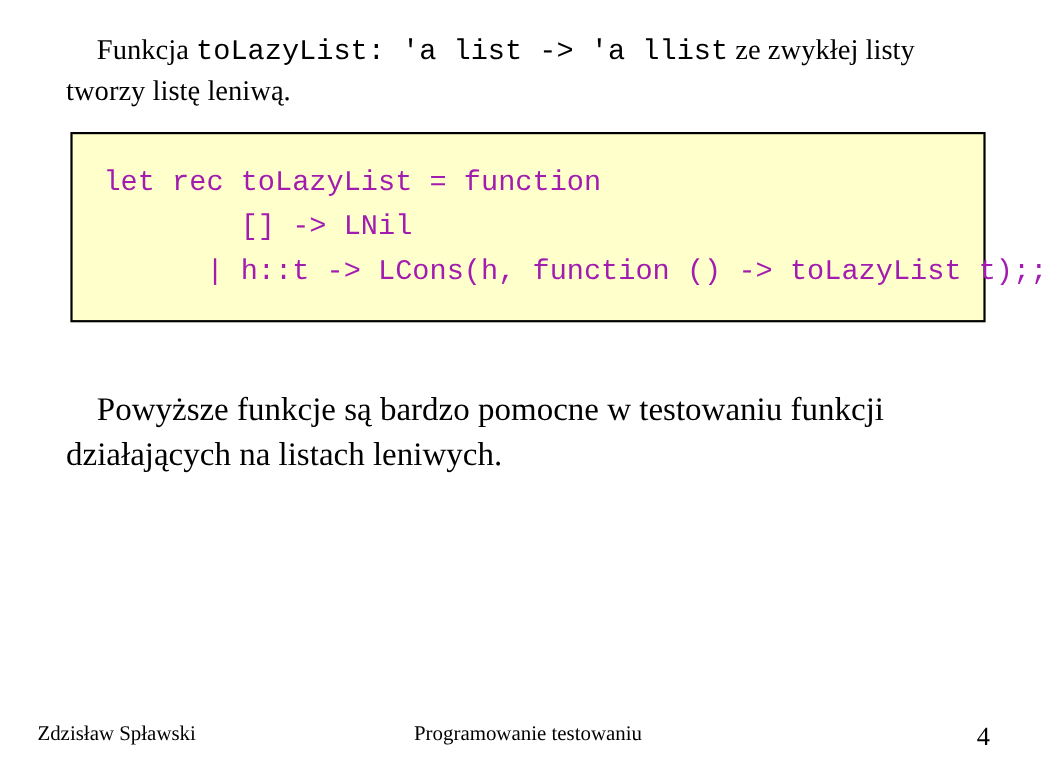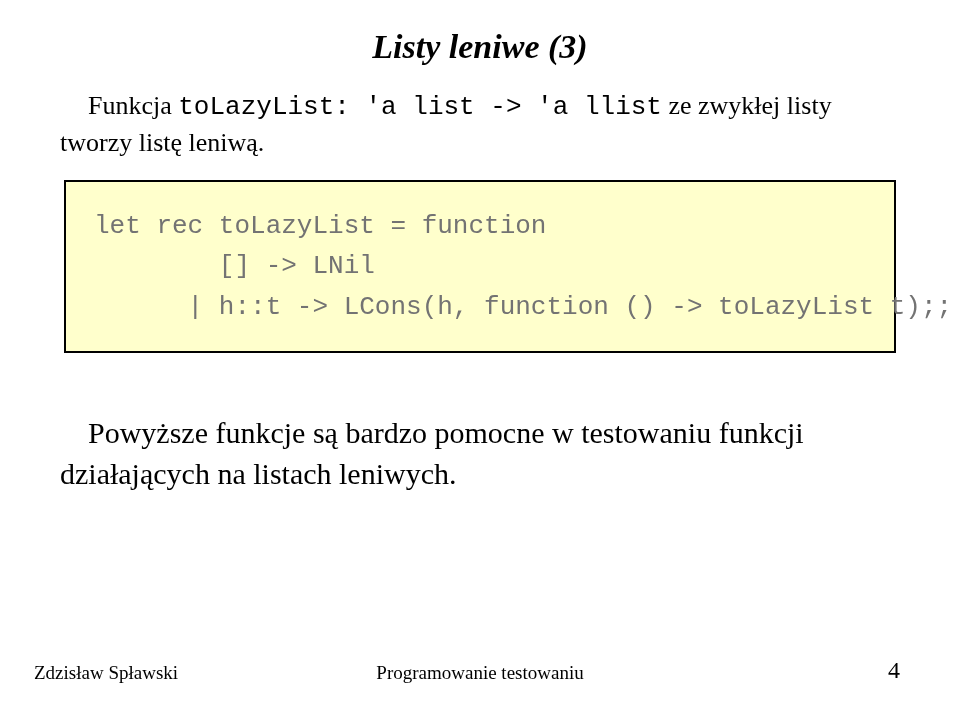--- a/index.html
+++ b/index.html
@@ -38,55 +38,54 @@
     border: 2px solid #000000;
     background: #ffffcc;
     padding: 24px 0 24px 28px;
     margin: 0 4px 60px 4px;
   }
   .codebox pre {
     margin: 0;
     font-family: "Courier New", Courier, monospace;
     font-size: 26px;
     line-height: 1.55;
-    color: #737373;
+    color: #a21caf;
     white-space: pre;
   }
   .concl {
     font-size: 30px;
     line-height: 1.35;
     margin: 0;
     text-indent: 28px;
   }
   .footer {
     position: absolute;
     left: 0;
     right: 0;
     bottom: 20px;
     display: flex;
     justify-content: space-between;
-    align-items: flex-end;
+    align-items: flex-start;
     padding: 0 60px 0 34px;
     font-size: 19px;
   }
   .footer .center {
     position: absolute;
     left: 50%;
     transform: translateX(-50%);
   }
   .footer .right {
     font-size: 24px;
   }
 </style>
 </head>
 <body>
 
 <div class="page">
 
-  <h1 class="title">Listy leniwe (3)</h1>
 
   <p class="intro">
     <span>Funkcja </span><span class="mono">toLazyList: 'a list -&gt; 'a llist</span><span> ze zwykłej listy tworzy listę leniwą.</span>
   </p>
 
   <div class="codebox">
     <pre>let rec toLazyList = function
         [] -&gt; LNil
       | h::t -&gt; LCons(h, function () -&gt; toLazyList t);;</pre>
   </div>

